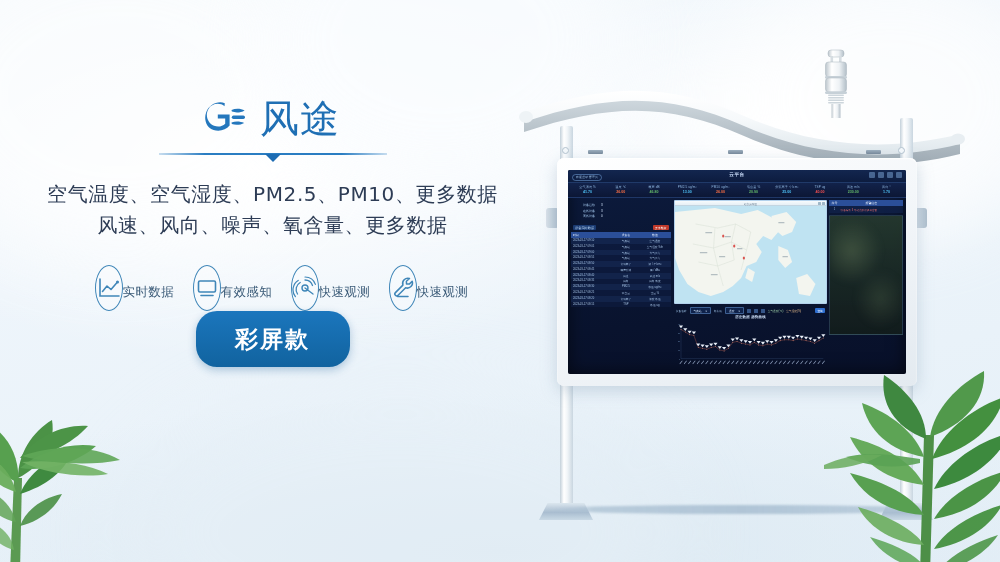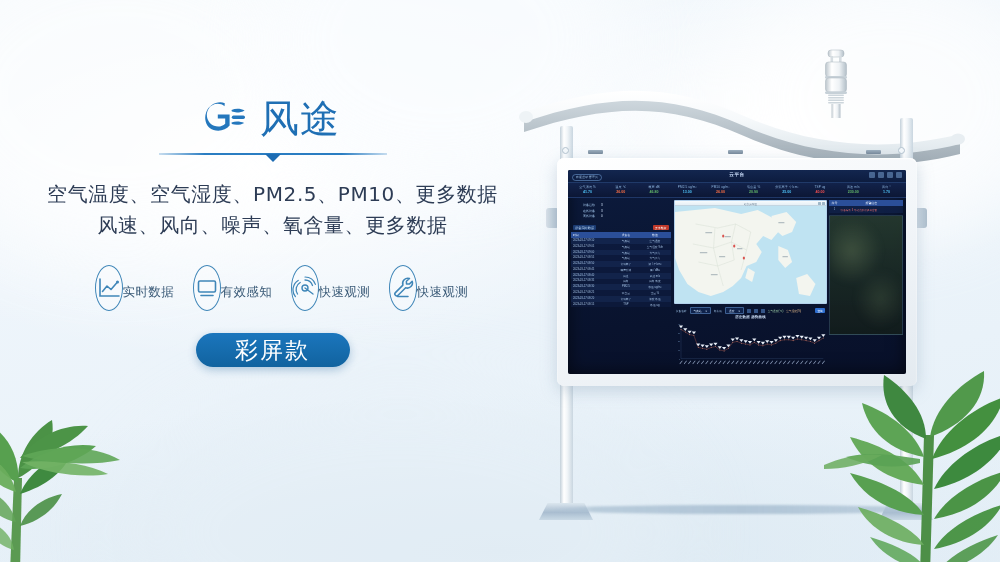--- a/index.html
+++ b/index.html
@@ -99,23 +99,23 @@
     display:flex; align-items:center; justify-content:center;
     background:rgba(255,255,255,.25);
   }
   .feat-label {
     margin-top:8px; font-size:12.5px; color:#3a5a77; white-space:nowrap;
     font-family:"DejaVu Sans","Liberation Sans",sans-serif; letter-spacing:.4px;
   }
 
   
   .cta {
-    margin-top:22px; width:154px; height:34px; border-radius:21px;
+    width:154px; height:56px; border-radius:21px;
     background:linear-gradient(180deg,#1b76bd 0%, #11639f 100%);
-    color:#fff; font-size:23px; font-weight:normal; letter-spacing:2px;
+    color:#fff; font-size:23px; font-weight:bold; letter-spacing:2px;
     display:flex; align-items:center; justify-content:center;
     box-shadow:0 3px 8px rgba(20,90,150,.3);
     font-family:"DejaVu Sans","Liberation Sans",sans-serif;
     cursor:pointer; border:none;
   }
 
   
   .device { position:absolute; left:500px; top:40px; width:470px; height:480px; }
 
   .pole {

